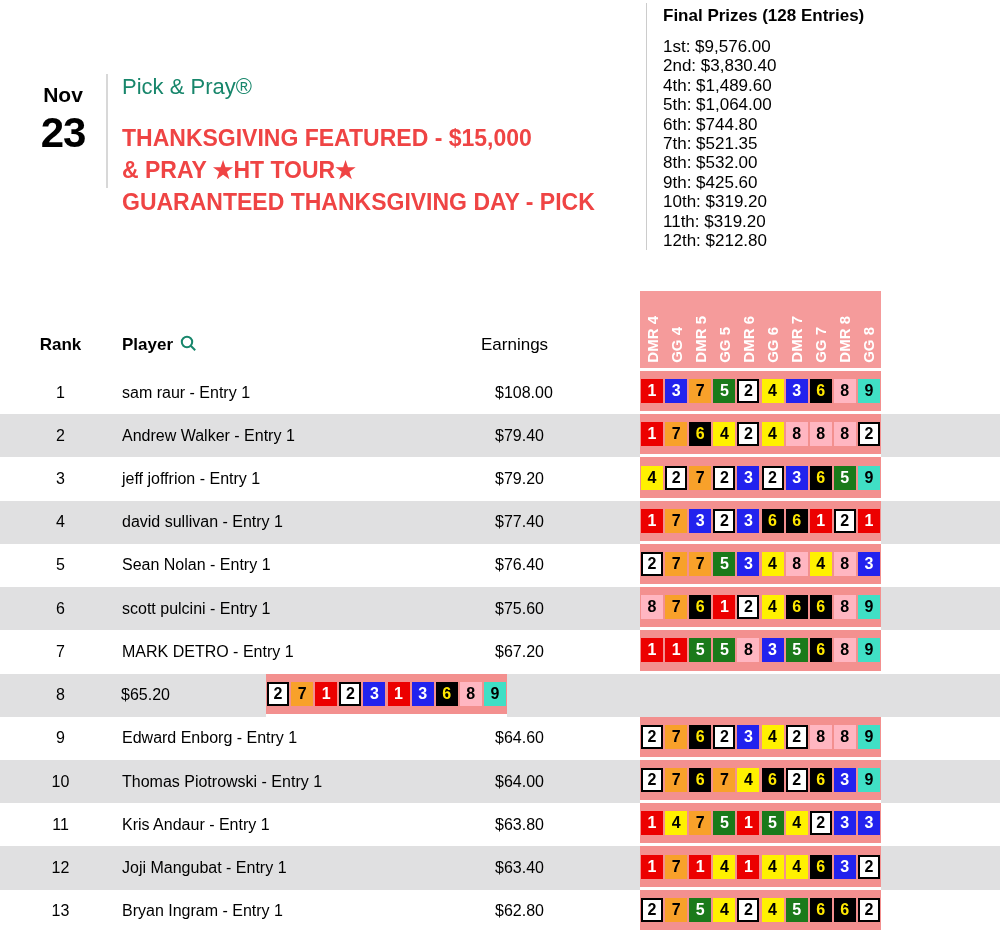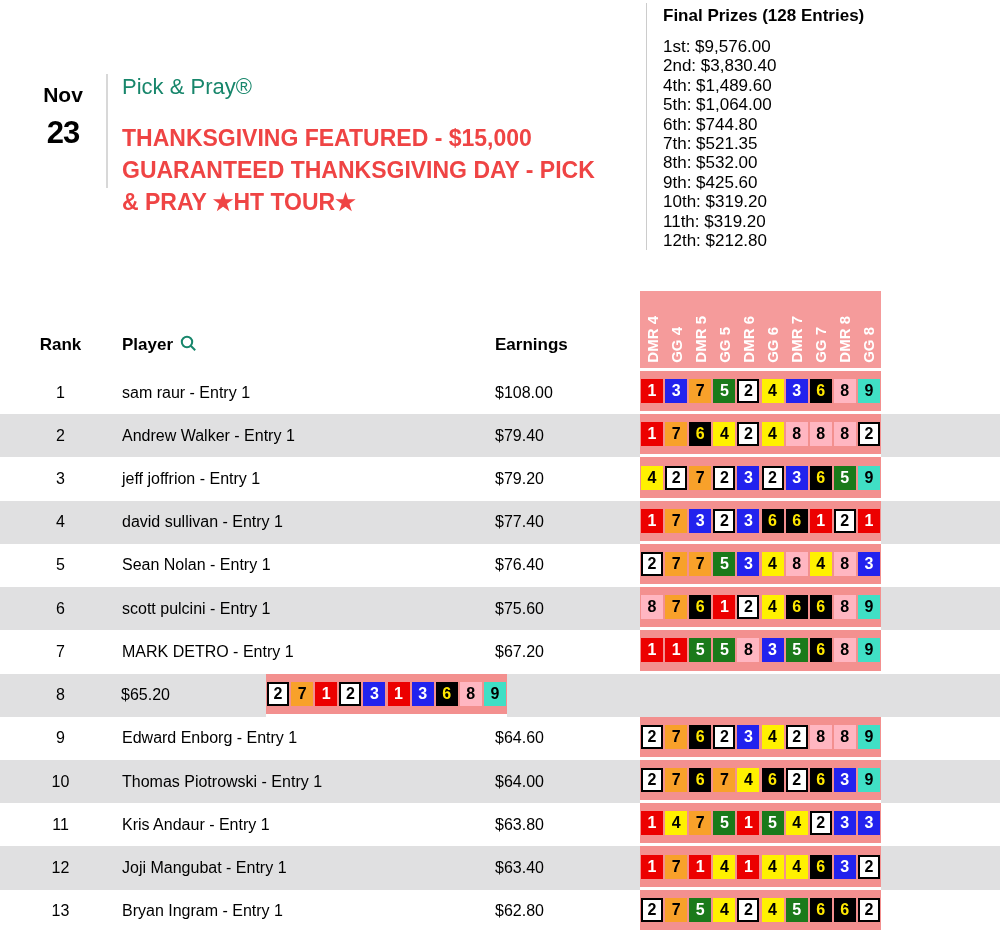--- a/index.html
+++ b/index.html
@@ -2,39 +2,39 @@
 <html><head>
 <meta charset="utf-8">
 <style>
   * { margin:0; padding:0; box-sizing:border-box; }
   html,body { width:1000px; height:933px; background:#fff; overflow:hidden;
               font-family:"Liberation Sans", sans-serif; color:#000; }
 
   
   #date-block { position:absolute; left:30px; top:82px; width:66px; text-align:center; }
   #date-month { font-size:21px; font-weight:bold; line-height:26px; }
-  #date-day   { font-size:31px; font-weight:bold; line-height:50px; letter-spacing:-1px; }
+  #date-day   { font-size:42px; font-weight:bold; line-height:50px; letter-spacing:-1px; }
   #date-divider { position:absolute; left:106px; top:74px; width:2px; height:114px; background:#d8d8d8; }
   #title-block { position:absolute; left:122px; top:74px; width:560px; }
   #series-name { font-size:22px; line-height:26px; color:#17866B; margin-bottom:22px; }
   .title-line  { font-size:23px; line-height:32px; font-weight:bold; color:#ef4444; }
 
   
   #prizes-panel { position:absolute; left:646px; top:3px; width:350px;
                   border-left:1px solid #ccc; padding-left:16px; }
   #prizes-title { font-size:17px; font-weight:bold; line-height:26px; margin-bottom:8px; }
   .prize-item   { font-size:17px; line-height:19.4px; }
 
   
   #table-header { position:absolute; left:0; top:335px; width:640px; height:26px; }
   #rank-header  { position:absolute; left:0; top:0; width:121px; text-align:center;
                   font-size:17px; font-weight:bold; }
   #player-header{ position:absolute; left:122px; top:0; font-size:17px; font-weight:bold; }
   #player-header svg { vertical-align:-2px; margin-left:7px; }
-  #earnings-header { position:absolute; left:495px; top:0; font-size:17px; font-weight:bold; }
+  #earnings-header { position:absolute; left:481px; top:0; font-size:17px; font-weight:normal; }
 
   
   #race-header { position:absolute; left:640px; top:291px; width:241px; height:80px;
                  display:flex; border-bottom:3px solid #fff; }
   .race-col { flex:0 0 24.1px; display:flex; align-items:flex-end; justify-content:center; }
   .race-col span { writing-mode:vertical-rl; transform:rotate(180deg);
                    font-size:15px; font-weight:bold; color:#fff; margin-bottom:5px;
                    white-space:nowrap; }
 
   
@@ -57,22 +57,22 @@
 <div id="date-block">
   <div id="date-month">Nov</div>
   <div id="date-day">23</div>
 </div>
 <div id="date-divider"></div>
 
 <div id="title-block">
   <div id="series-name">Pick &amp; Pray®</div>
   <div id="title-lines">
       <div class="title-line">THANKSGIVING FEATURED - $15,000</div>
+      <div class="title-line">&amp; PRAY ★HT TOUR★</div>
       <div class="title-line">GUARANTEED THANKSGIVING DAY - PICK</div>
-      <div class="title-line">&amp; PRAY ★HT TOUR★</div>
     </div>
 </div>
 
 <div id="prizes-panel">
   <div id="prizes-title">Final Prizes (128 Entries)</div>
   <div id="prize-list">
       <div class="prize-item">1st: $9,576.00</div>
       <div class="prize-item">2nd: $3,830.40</div>
       <div class="prize-item">4th: $1,489.60</div>
       <div class="prize-item">5th: $1,064.00</div>

